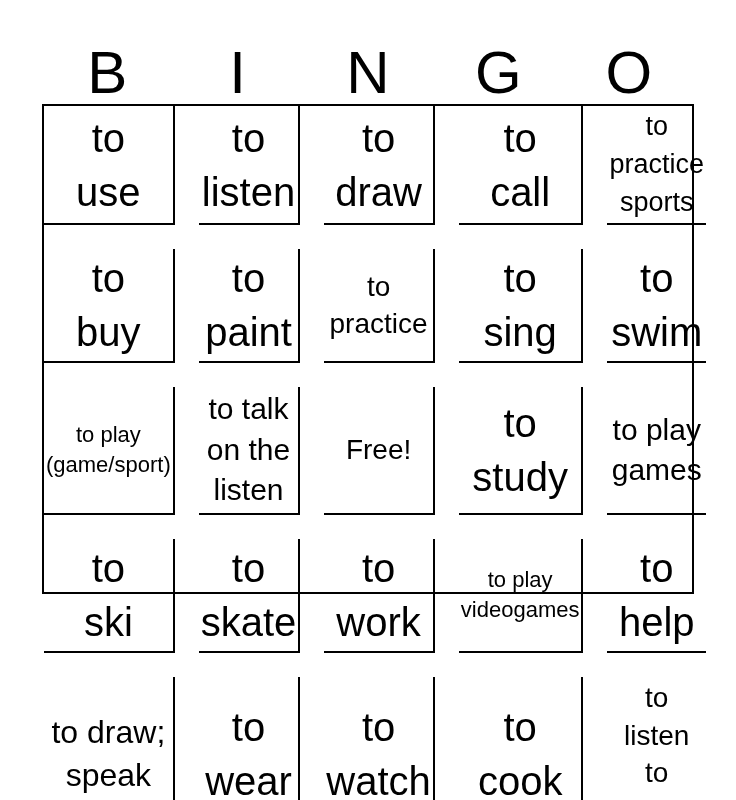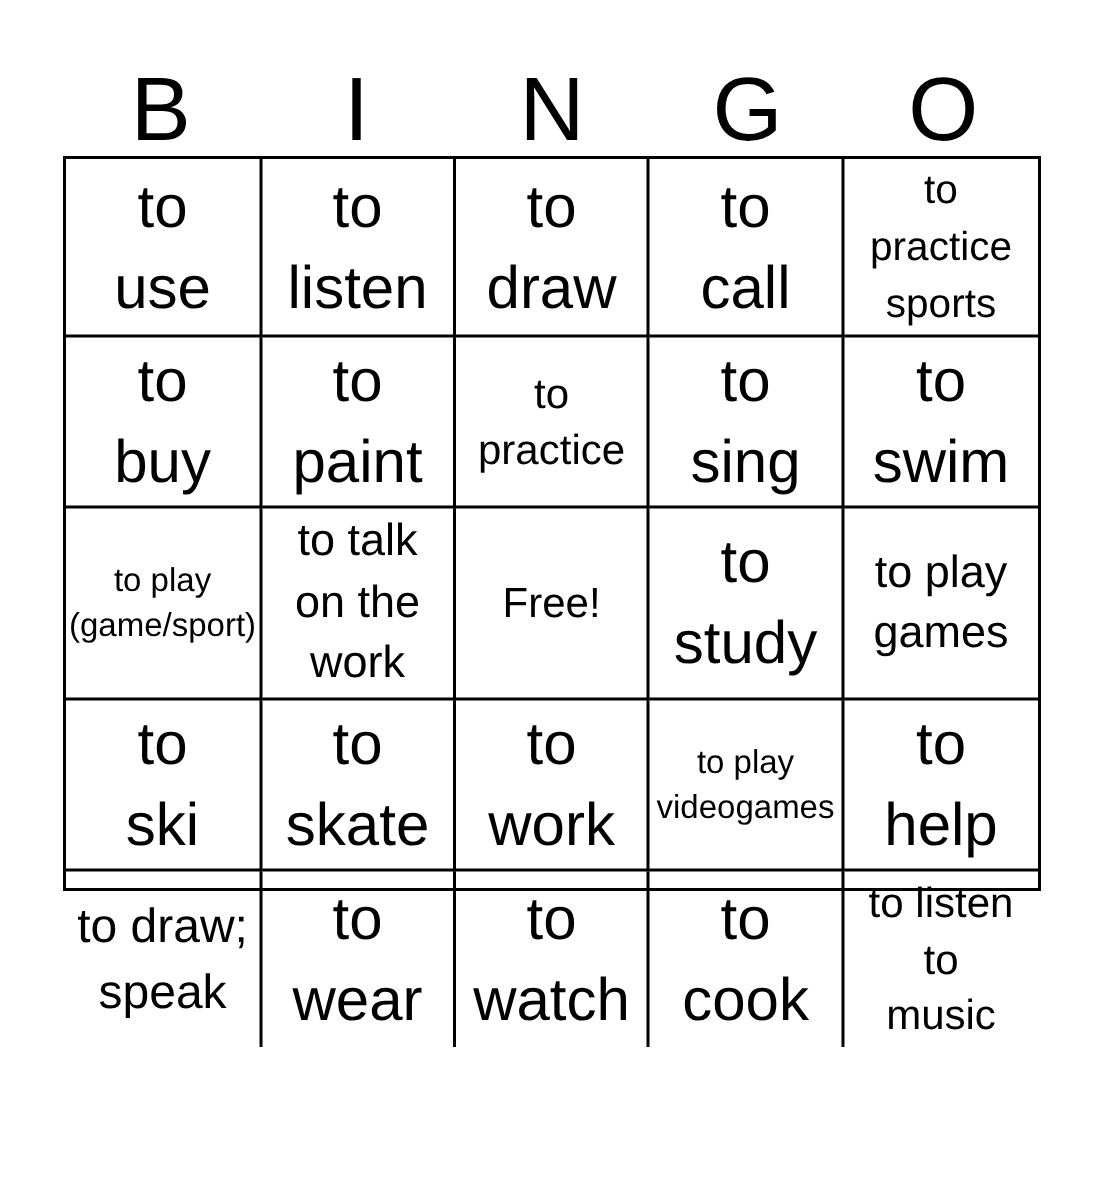--- a/index.html
+++ b/index.html
@@ -34,20 +34,21 @@
   .bingo-grid {
     box-sizing: border-box;
     margin: 0 42px;
     width: 652px;
     height: 490px;
     border: 2px solid #000000;
     display: grid;
     grid-template-columns: repeat(5, 1fr);
     grid-template-rows: repeat(5, 1fr);
     background: #ffffff;
+    gap: 24px;
   }
   .cell {
     box-sizing: border-box;
     border-right: 2px solid #000000;
     border-bottom: 2px solid #000000;
     display: flex;
     align-items: center;
     justify-content: center;
     text-align: center;
     white-space: pre-line;
@@ -100,21 +101,21 @@
 practice</div>
     <div class="cell s40">to
 sing</div>
     <div class="cell s40">to
 swim</div>
 
     <div class="cell s22">to play
 (game/sport)</div>
     <div class="cell s30">to talk
 on the
-work</div>
+listen</div>
     <div class="cell s42">Free!</div>
     <div class="cell s40">to
 study</div>
     <div class="cell s30">to play
 games</div>
 
     <div class="cell s40">to
 ski</div>
     <div class="cell s40">to
 skate</div>

